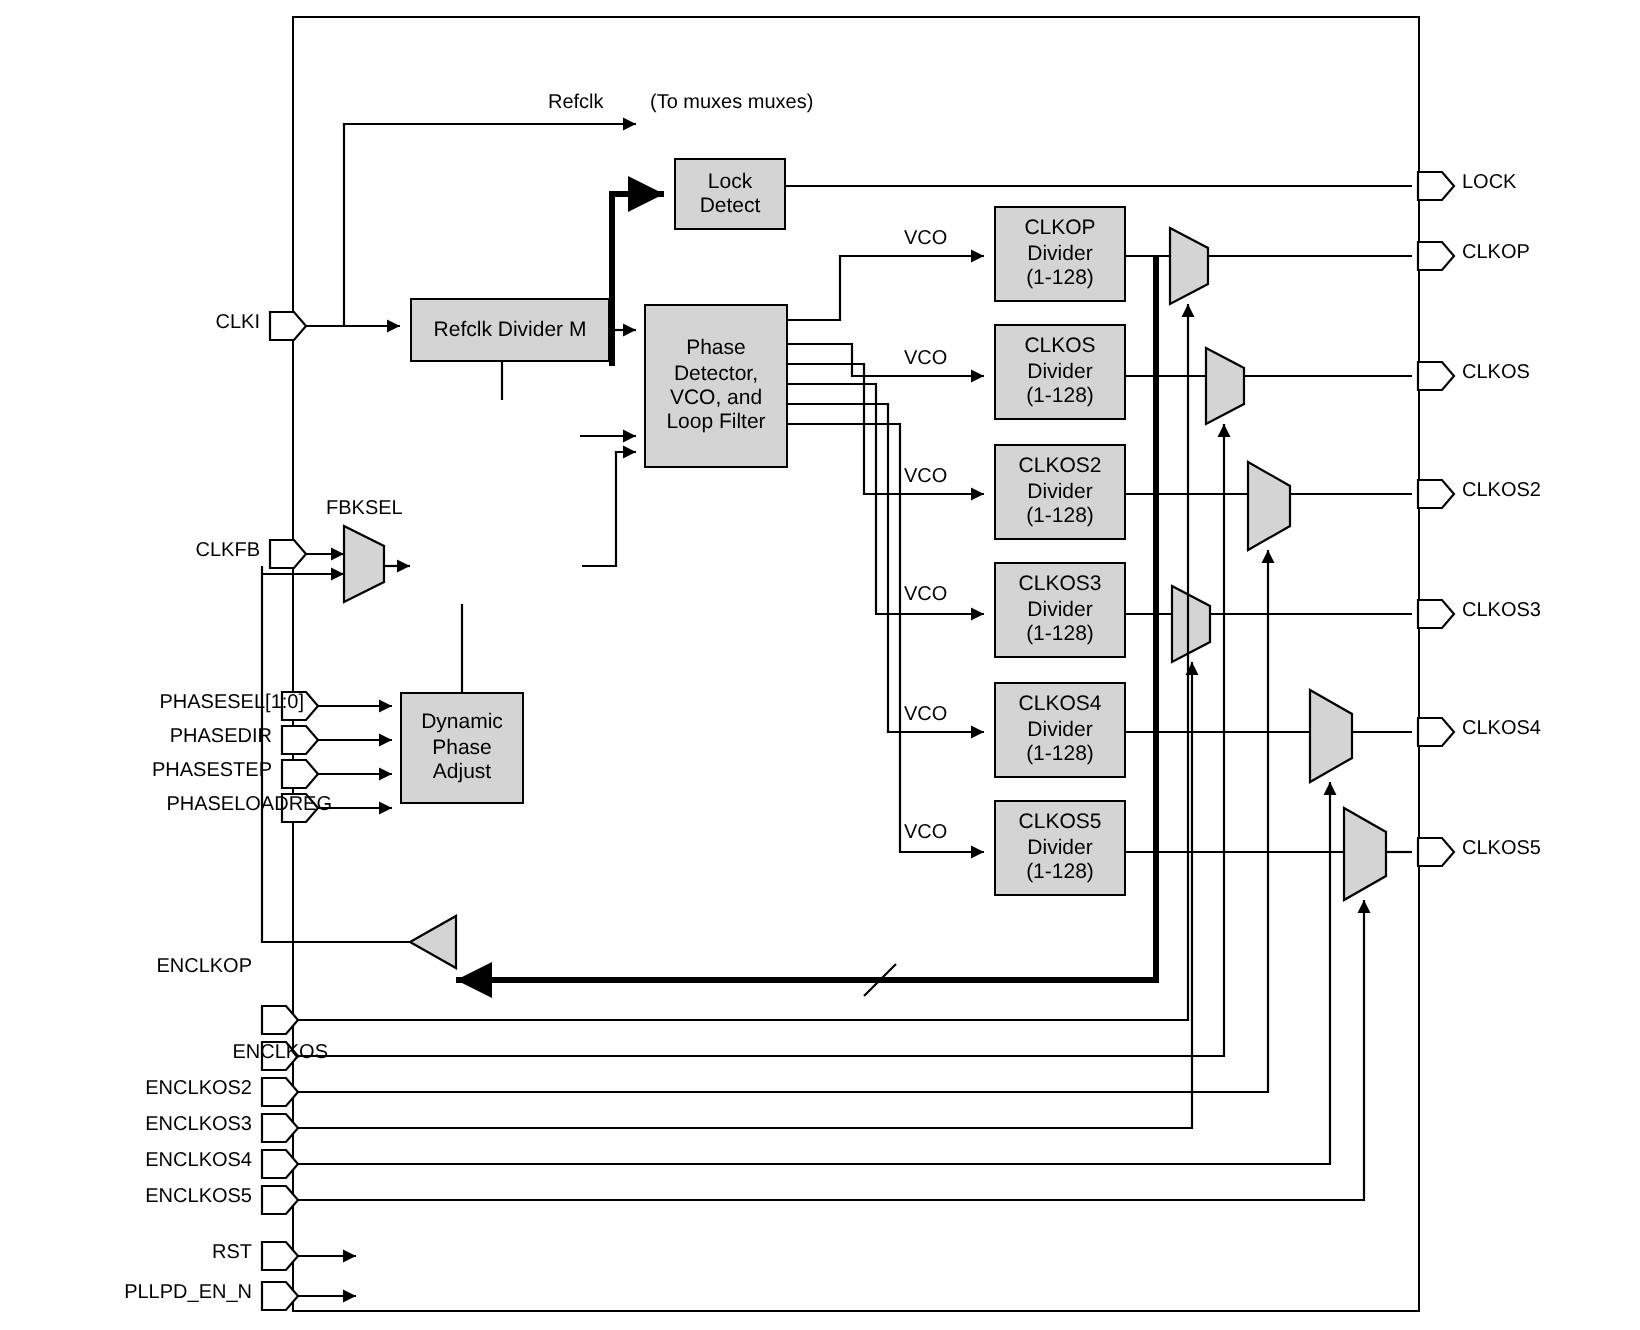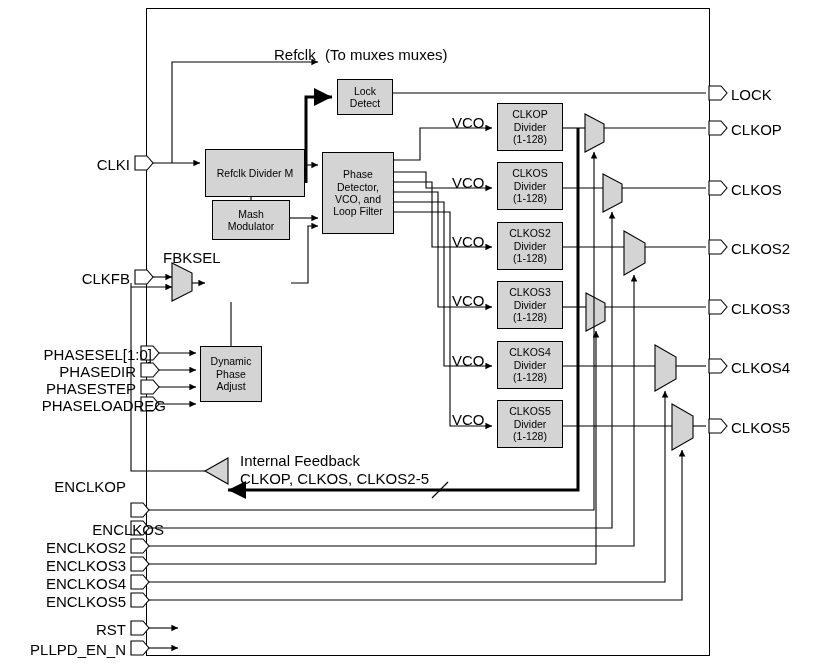--- a/index.html
+++ b/index.html
@@ -25,21 +25,21 @@
     color: #000000;
     display: flex;
     align-items: center;
     justify-content: center;
     text-align: center;
     white-space: pre-line;
     padding: 1px;
   }
   .lbl {
     position: absolute;
-    font-size: 15px;
+    font-size: 10px;
     color: #000000;
     white-space: pre-line;
     line-height: 1.2;
   }
   .lbl.r { text-align: right; }
   .outer {
     position: absolute;
     left: 146px;
     top: 8px;
     width: 564px;
@@ -167,29 +167,27 @@
       <path d="M709,86 L721,86 L727,93 L721,100 L709,100 Z" fill="#fff"></path>
       <path d="M709,121 L721,121 L727,128 L721,135 L709,135 Z" fill="#fff"></path>
       <path d="M709,181 L721,181 L727,188 L721,195 L709,195 Z" fill="#fff"></path>
       <path d="M709,240 L721,240 L727,247 L721,254 L709,254 Z" fill="#fff"></path>
       <path d="M709,300 L721,300 L727,307 L721,314 L709,314 Z" fill="#fff"></path>
       <path d="M709,359 L721,359 L727,366 L721,373 L709,373 Z" fill="#fff"></path>
       <path d="M709,419 L721,419 L727,426 L721,433 L709,433 Z" fill="#fff"></path>
     </g>
   </svg>
 
-  <div class="blk" style="left:205px;top:149px;width:100px;height:48px;">Refclk Divider M</div>
+  <div class="blk" style="left:205px;top:149px;width:100px;height:32px;">Refclk Divider M</div>
   <div class="blk" style="left:322px;top:152px;width:72px;height:82px;">Phase
 Detector,
 VCO, and
 Loop Filter</div>
   <div class="blk" style="left:337px;top:79px;width:56px;height:36px;">Lock
 Detect</div>
-  <div class="blk" style="left:212px;top:200px;width:78px;height:40px;">Mash
-Modulator</div>
   <div class="blk" style="left:200px;top:346px;width:62px;height:56px;">Dynamic
 Phase
 Adjust</div>
   <div class="blk" style="left:497px;top:103px;width:66px;height:48px;">CLKOP
 Divider
 (1-128)</div>
   <div class="blk" style="left:497px;top:162px;width:66px;height:48px;">CLKOS
 Divider
 (1-128)</div>
   <div class="blk" style="left:497px;top:222px;width:66px;height:48px;">CLKOS2
@@ -201,22 +199,20 @@
   <div class="blk" style="left:497px;top:341px;width:66px;height:48px;">CLKOS4
 Divider
 (1-128)</div>
   <div class="blk" style="left:497px;top:400px;width:66px;height:48px;">CLKOS5
 Divider
 (1-128)</div>
 
   <div class="lbl" style="left:274px;top:46px;">Refclk</div>
   <div class="lbl" style="left:325px;top:46px;">(To muxes muxes)</div>
   <div class="lbl" style="left:163px;top:249px;">FBKSEL</div>
-  <div class="lbl" style="left:240px;top:452px;">Internal Feedback
-CLKOP, CLKOS, CLKOS2-5</div>
   <div class="lbl" style="left:452px;top:114px;">VCO</div>
   <div class="lbl" style="left:452px;top:174px;">VCO</div>
   <div class="lbl" style="left:452px;top:233px;">VCO</div>
   <div class="lbl" style="left:452px;top:292px;">VCO</div>
   <div class="lbl" style="left:452px;top:352px;">VCO</div>
   <div class="lbl" style="left:452px;top:411px;">VCO</div>
 
   <div class="lbl r" style="left:0px;top:156px;width:130px;">CLKI</div>
   <div class="lbl r" style="left:0px;top:270px;width:130px;">CLKFB</div>
   <div class="lbl r" style="left:0px;top:346px;width:136px;padding-left:16px;">PHASESEL[1:0]</div>

